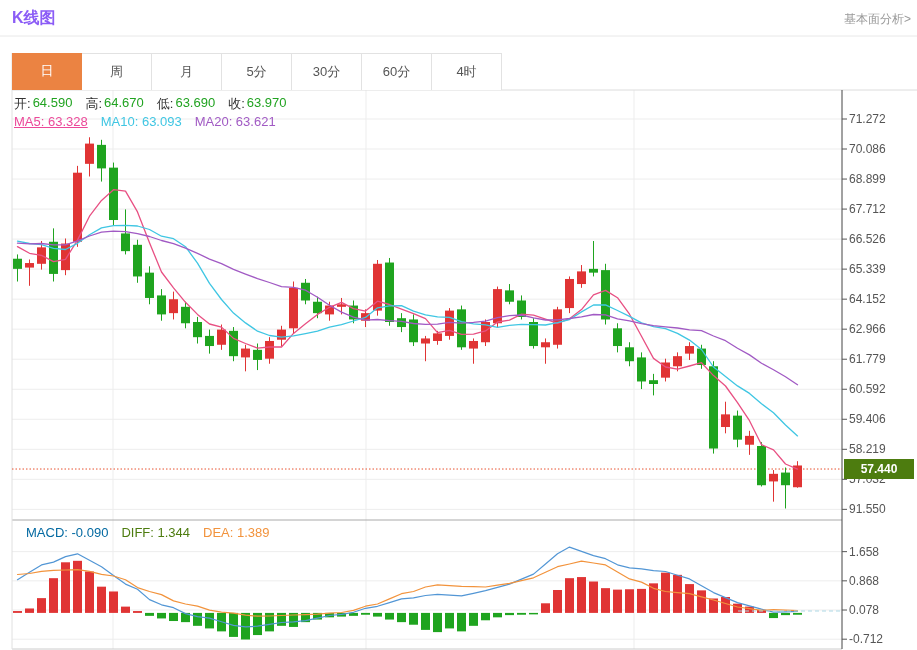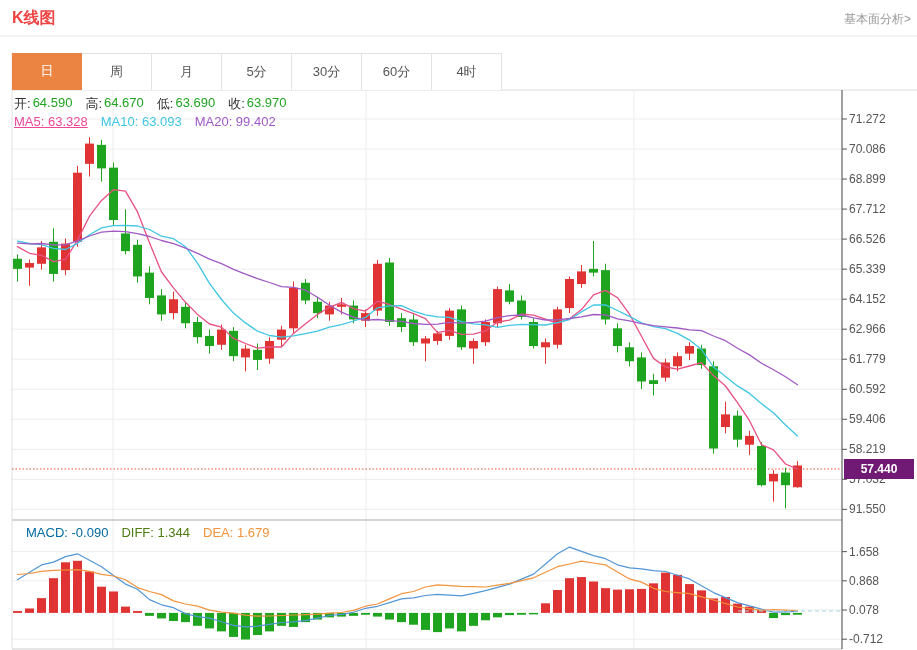--- a/index.html
+++ b/index.html
@@ -1,18 +1,18 @@
 <!DOCTYPE html>
 <html><head>
 <meta charset="utf-8">
 <style>
   html,body{margin:0;padding:0;background:#fff;}
   .root{position:relative;width:917px;height:650px;background:#fff;overflow:hidden;
         font-family:"Liberation Sans","DejaVu Sans",sans-serif;}
-  .title{position:absolute;left:12px;top:8px;font-size:16px;font-weight:bold;color:#ef4444;}
+  .title{position:absolute;left:12px;top:8px;font-size:16px;font-weight:bold;color:#8b5cf6;}
   .analysis-link{position:absolute;right:6px;top:11px;font-size:12px;color:#999;cursor:pointer;text-decoration:none;}
   .tabs{position:absolute;left:12px;top:53px;height:37px;display:flex;z-index:3;}
   .tab{width:70px;height:37px;line-height:36px;text-align:center;font-size:13px;color:#555;background:#fff;
        border-top:1px solid #e2e2e2;border-right:1px solid #e2e2e2;box-sizing:border-box;cursor:pointer;}
   .tab:first-child{border-left:1px solid #e2e2e2;}
   .tab.active{color:#fff;border:none;}
   svg.chart{position:absolute;left:0;top:0;z-index:1;}
   .ohlc-row{position:absolute;left:14px;top:95px;font-size:13px;display:flex;gap:13px;z-index:2;}
   .pair{display:flex;gap:2px;}
   .lab{color:#333;}
@@ -323,27 +323,27 @@
     </span>
     <span class="pair">
       <span class="lab">收:</span>
       <span class="val-green" style="color: rgb(33, 163, 33);">63.970</span>
     </span>
   </div>
 
   <div class="ma-row">
     <span id="ma5-label" style="color: #ec4899; text-decoration: underline;">MA5: 63.328</span>
     <span id="ma10-label" style="color: rgb(63, 198, 227);">MA10: 63.093</span>
-    <span id="ma20-label" style="color: rgb(161, 90, 196);">MA20: 99.402</span>
+    <span id="ma20-label" style="color: rgb(161, 90, 196);">MA20: 63.621</span>
   </div>
 
   <div class="macd-row">
     <span id="macd-label" style="color: #0369a1;">MACD: -0.090</span>
     <span id="diff-label" style="color: #4d7c0f;">DIFF: 1.344</span>
-    <span id="dea-label" style="color: rgb(242, 147, 60);">DEA: 1.679</span>
+    <span id="dea-label" style="color: rgb(242, 147, 60);">DEA: 1.389</span>
   </div>
 
   <div id="tick-layer">
       <span class="tick" style="left: 849px; top: 112px;">71.272</span>
       <span class="tick" style="left: 849px; top: 142.012px;">70.086</span>
       <span class="tick" style="left: 849px; top: 172.049px;">68.899</span>
       <span class="tick" style="left: 849px; top: 202.086px;">67.712</span>
       <span class="tick" style="left: 849px; top: 232.098px;">66.526</span>
       <span class="tick" style="left: 849px; top: 262.135px;">65.339</span>
       <span class="tick" style="left: 849px; top: 292.172px;">64.152</span>
@@ -353,14 +353,14 @@
       <span class="tick" style="left: 849px; top: 412.269px;">59.406</span>
       <span class="tick" style="left: 849px; top: 442.306px;">58.219</span>
       <span class="tick" style="left: 849px; top: 472.343px;">57.032</span>
       <span class="tick" style="left: 849px; top: 502.355px;">91.550</span>
       <span class="tick" style="left: 849px; top: 544.653px;">1.658</span>
       <span class="tick" style="left: 849px; top: 573.836px;">0.868</span>
       <span class="tick" style="left: 849px; top: 603.019px;">0.078</span>
       <span class="tick" style="left: 849px; top: 632.201px;">-0.712</span>
     </div>
 
-  <div class="badge" id="price-badge" style="top: 459.019px; background: #701a75;">57.440</div>
+  <div class="badge" id="price-badge" style="top: 459.019px; background: #4d7c0f;">57.440</div>
 </div>
 
 </body></html>

